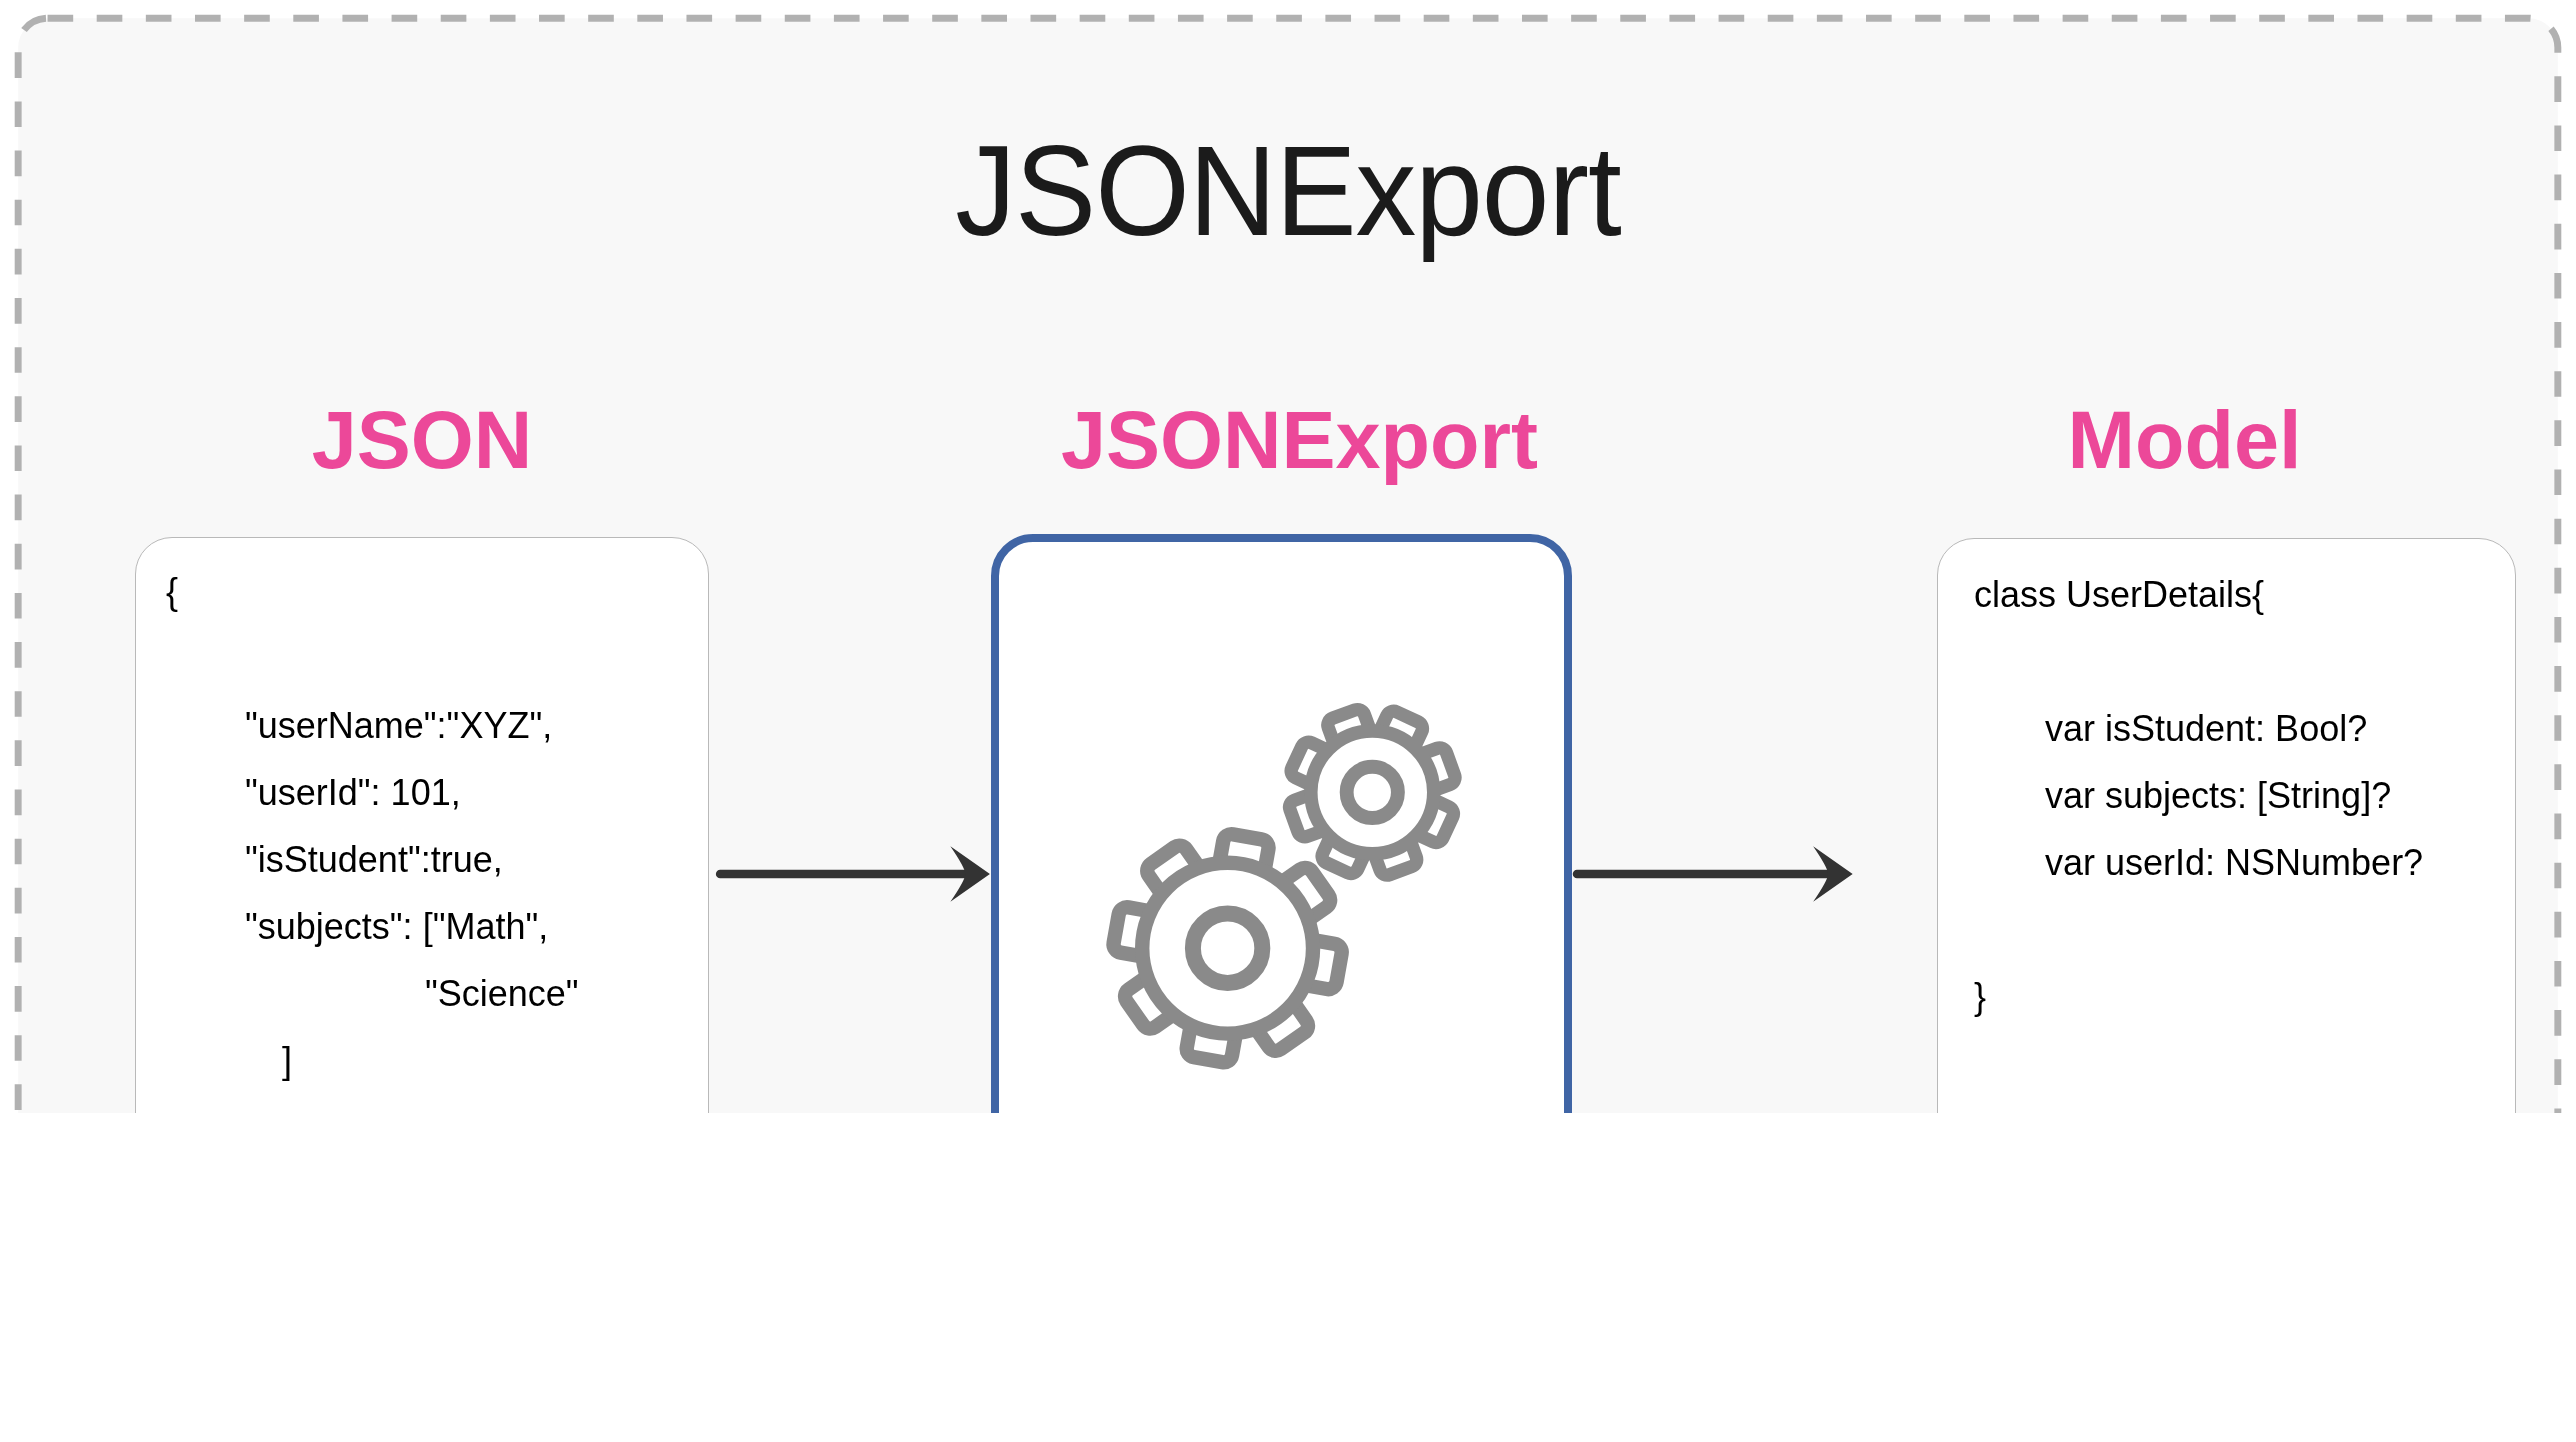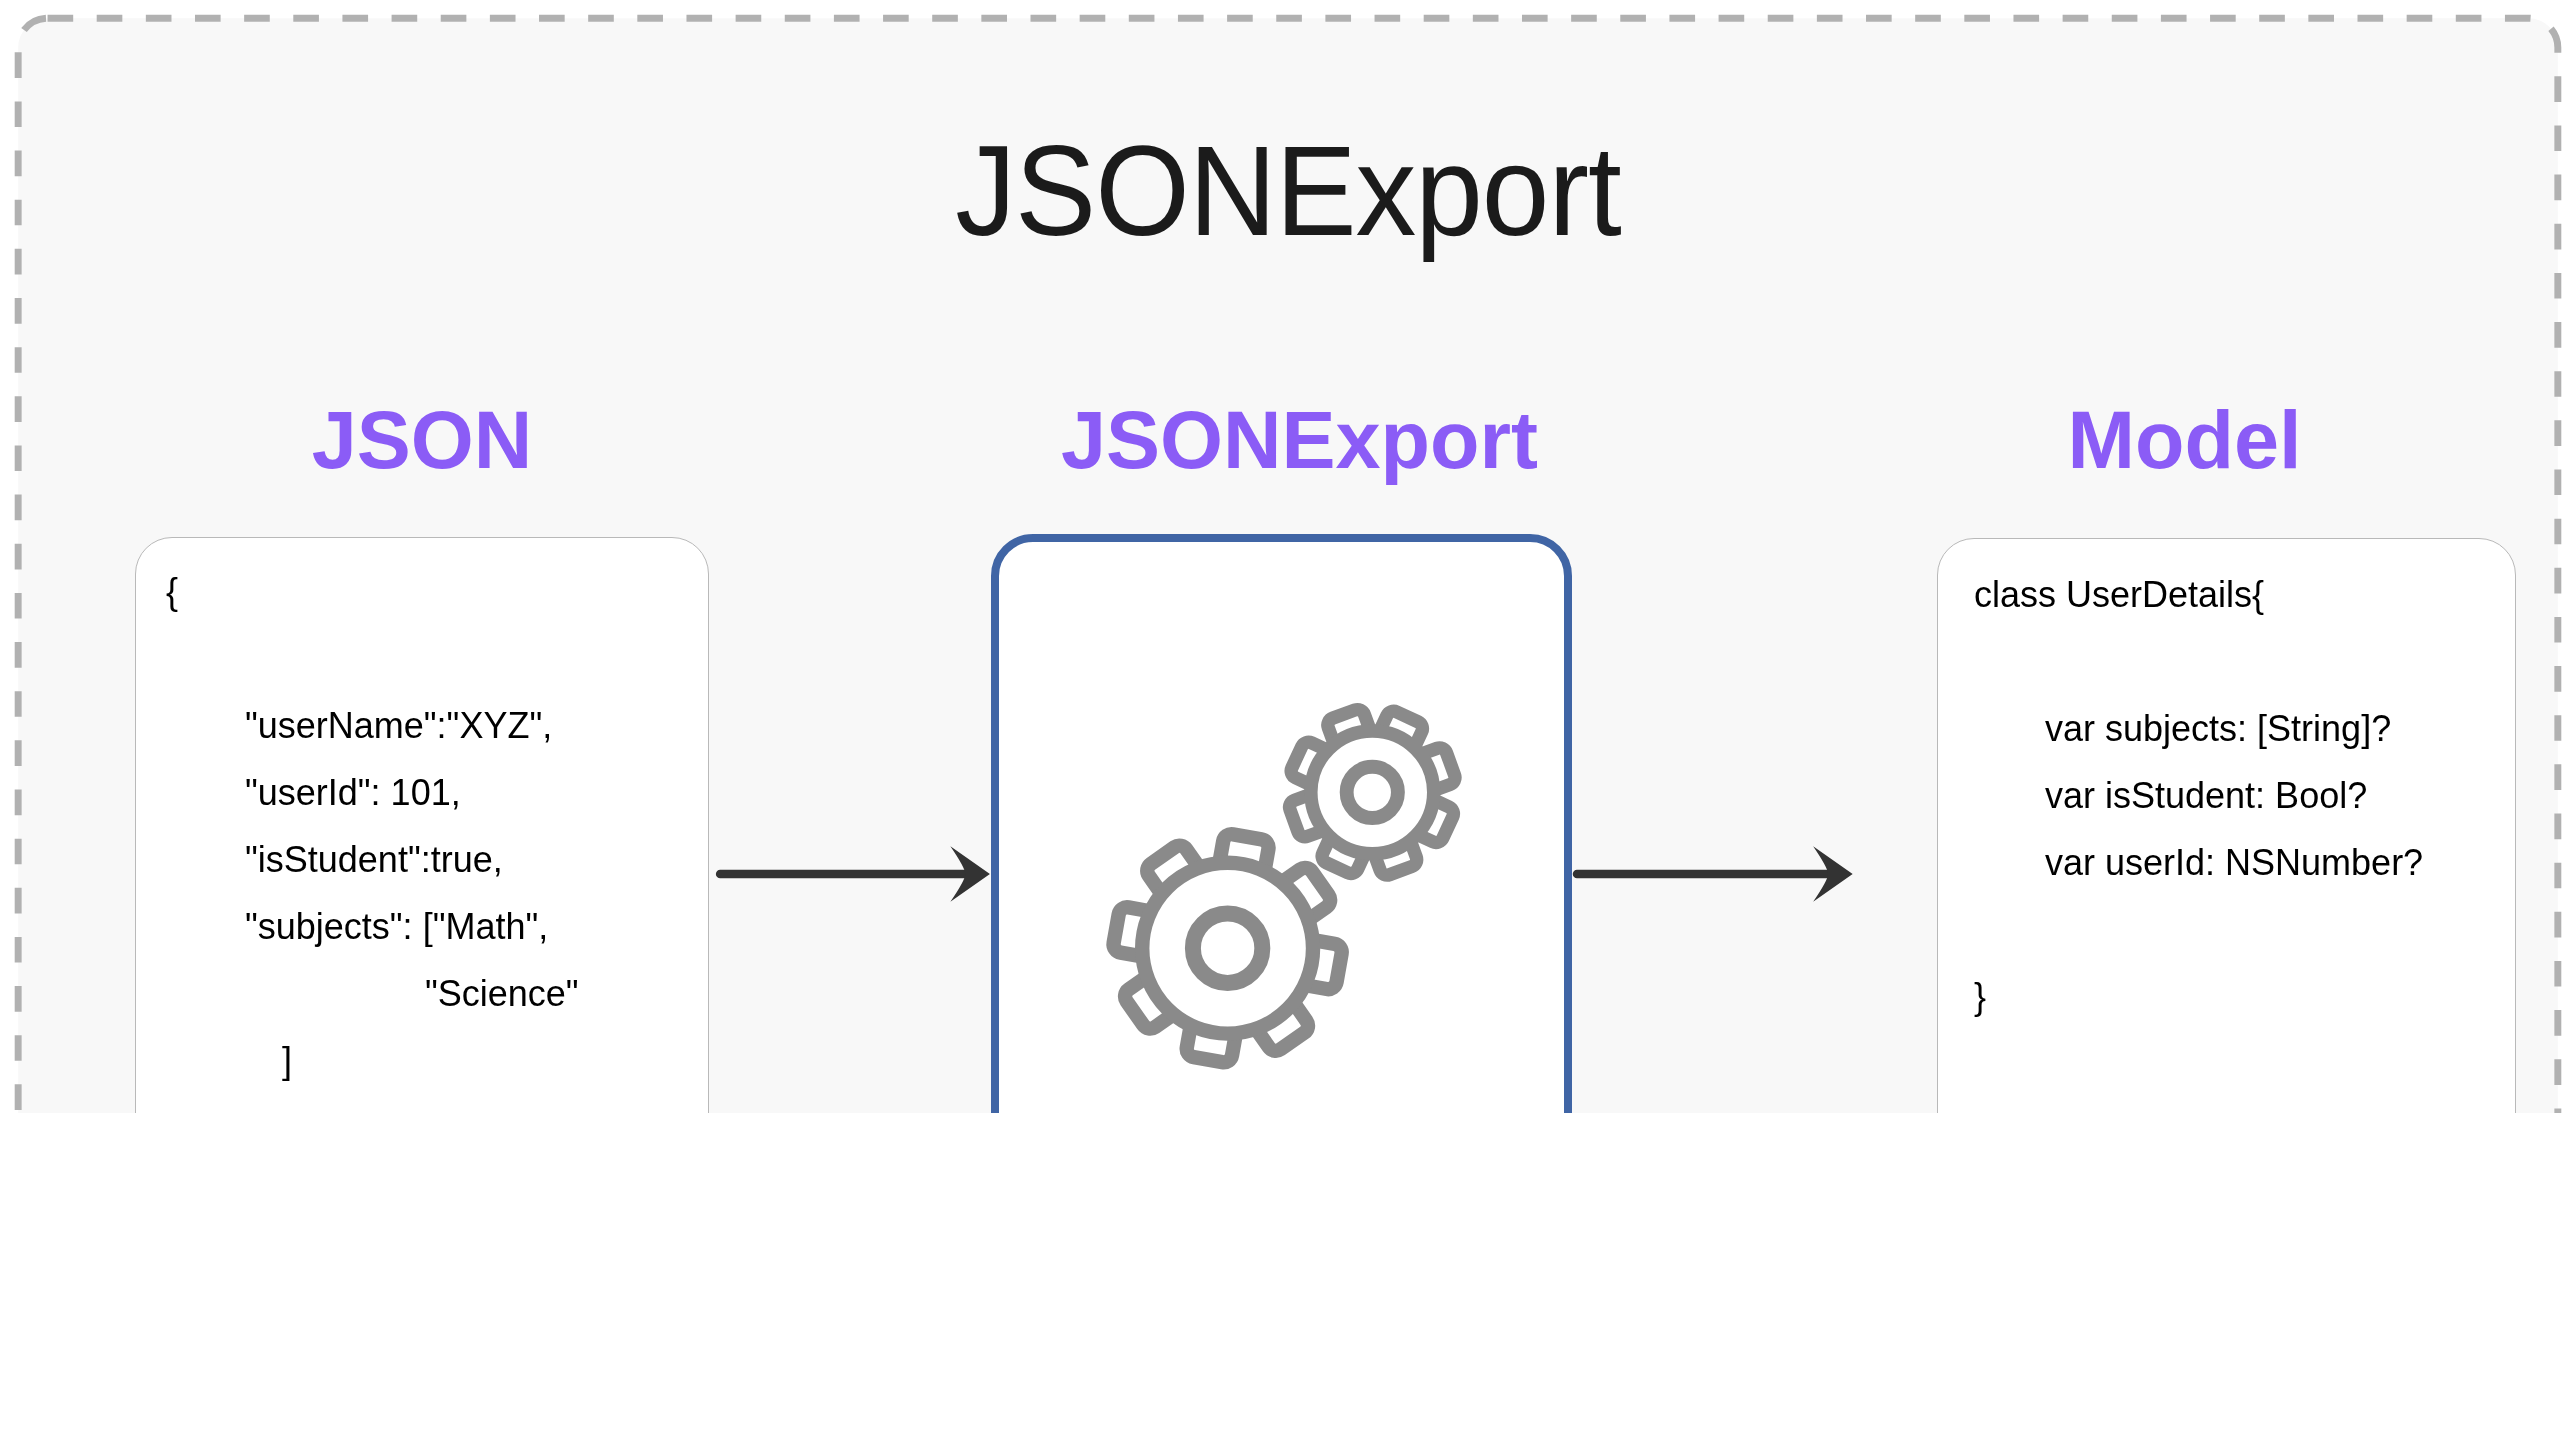--- a/index.html
+++ b/index.html
@@ -29,21 +29,21 @@
     transform-origin: 50% 50%;
     white-space: nowrap;
   }
   .col-header {
     position: absolute;
     top: 396px;
     text-align: center;
     font-size: 81px;
     line-height: 88px;
     font-weight: bold;
-    color: #8b5cf6;
+    color: #ec4899;
     white-space: nowrap;
   }
   .hdr-json      { left: 135px;  width: 574px; }
   .hdr-converter { left: 1009px; width: 581px; }
   .hdr-model     { left: 1895px; width: 579px; }
 
   .box {
     position: absolute;
     background: #ffffff;
     box-sizing: border-box;
@@ -165,21 +165,21 @@
           <circle cx="699" cy="469" r="115"></circle>
           <circle cx="699" cy="469" r="48" stroke-width="26"></circle>
         </g>
       </g>
     </svg>
   </div>
 
   <div class="box model-box">
     <div class="code-line m-class">class UserDetails{</div>
     <div class="code-line"></div>
+    <div class="code-line m-var">var isStudent: Bool?</div>
     <div class="code-line m-var">var subjects: [String]?</div>
-    <div class="code-line m-var">var isStudent: Bool?</div>
     <div class="code-line m-var">var userId: NSNumber?</div>
     <div class="code-line"></div>
     <div class="code-line m-close">}</div>
   </div>
 
 </div>
 
 
 </body></html>

